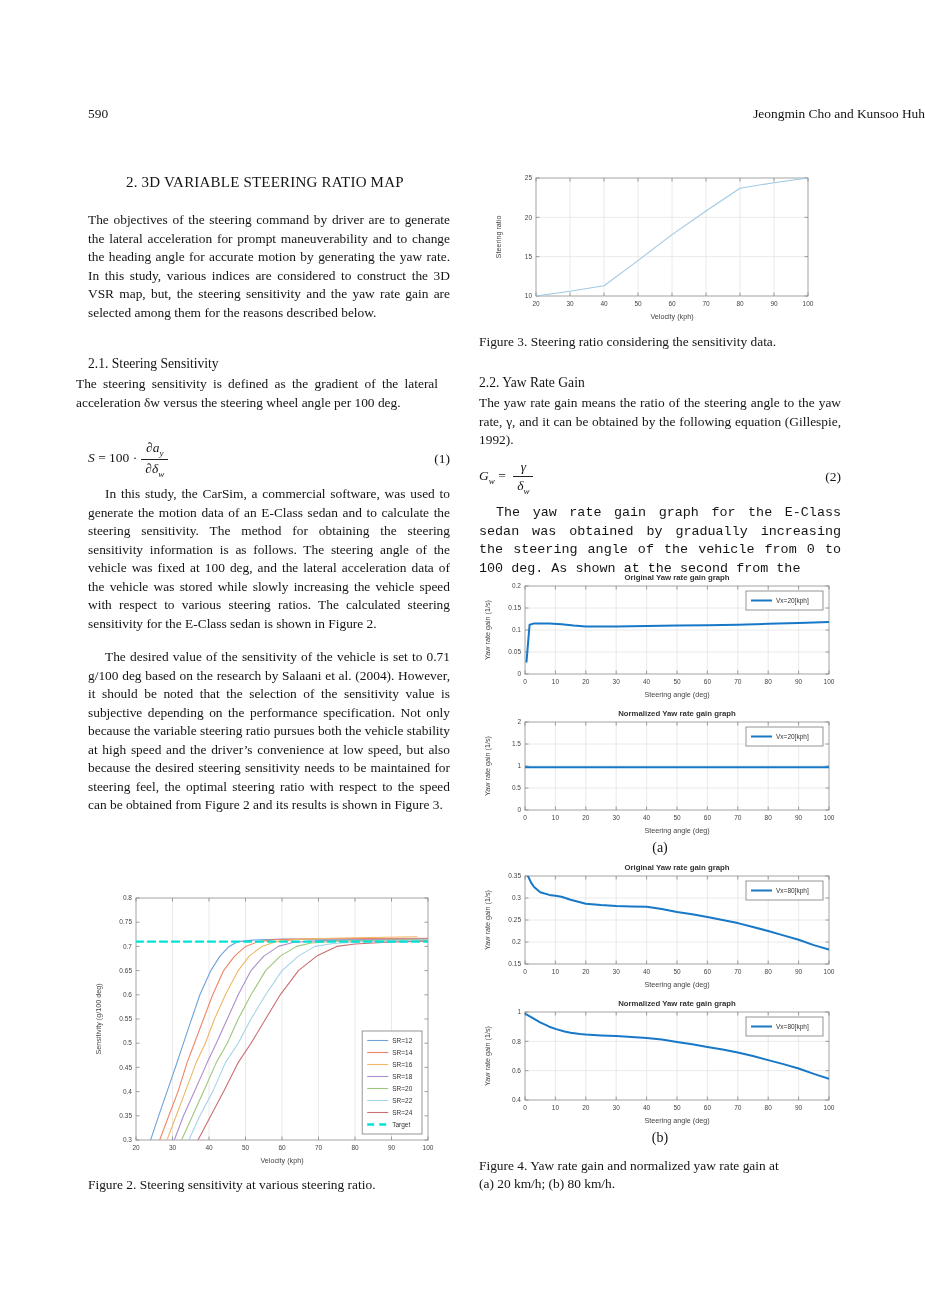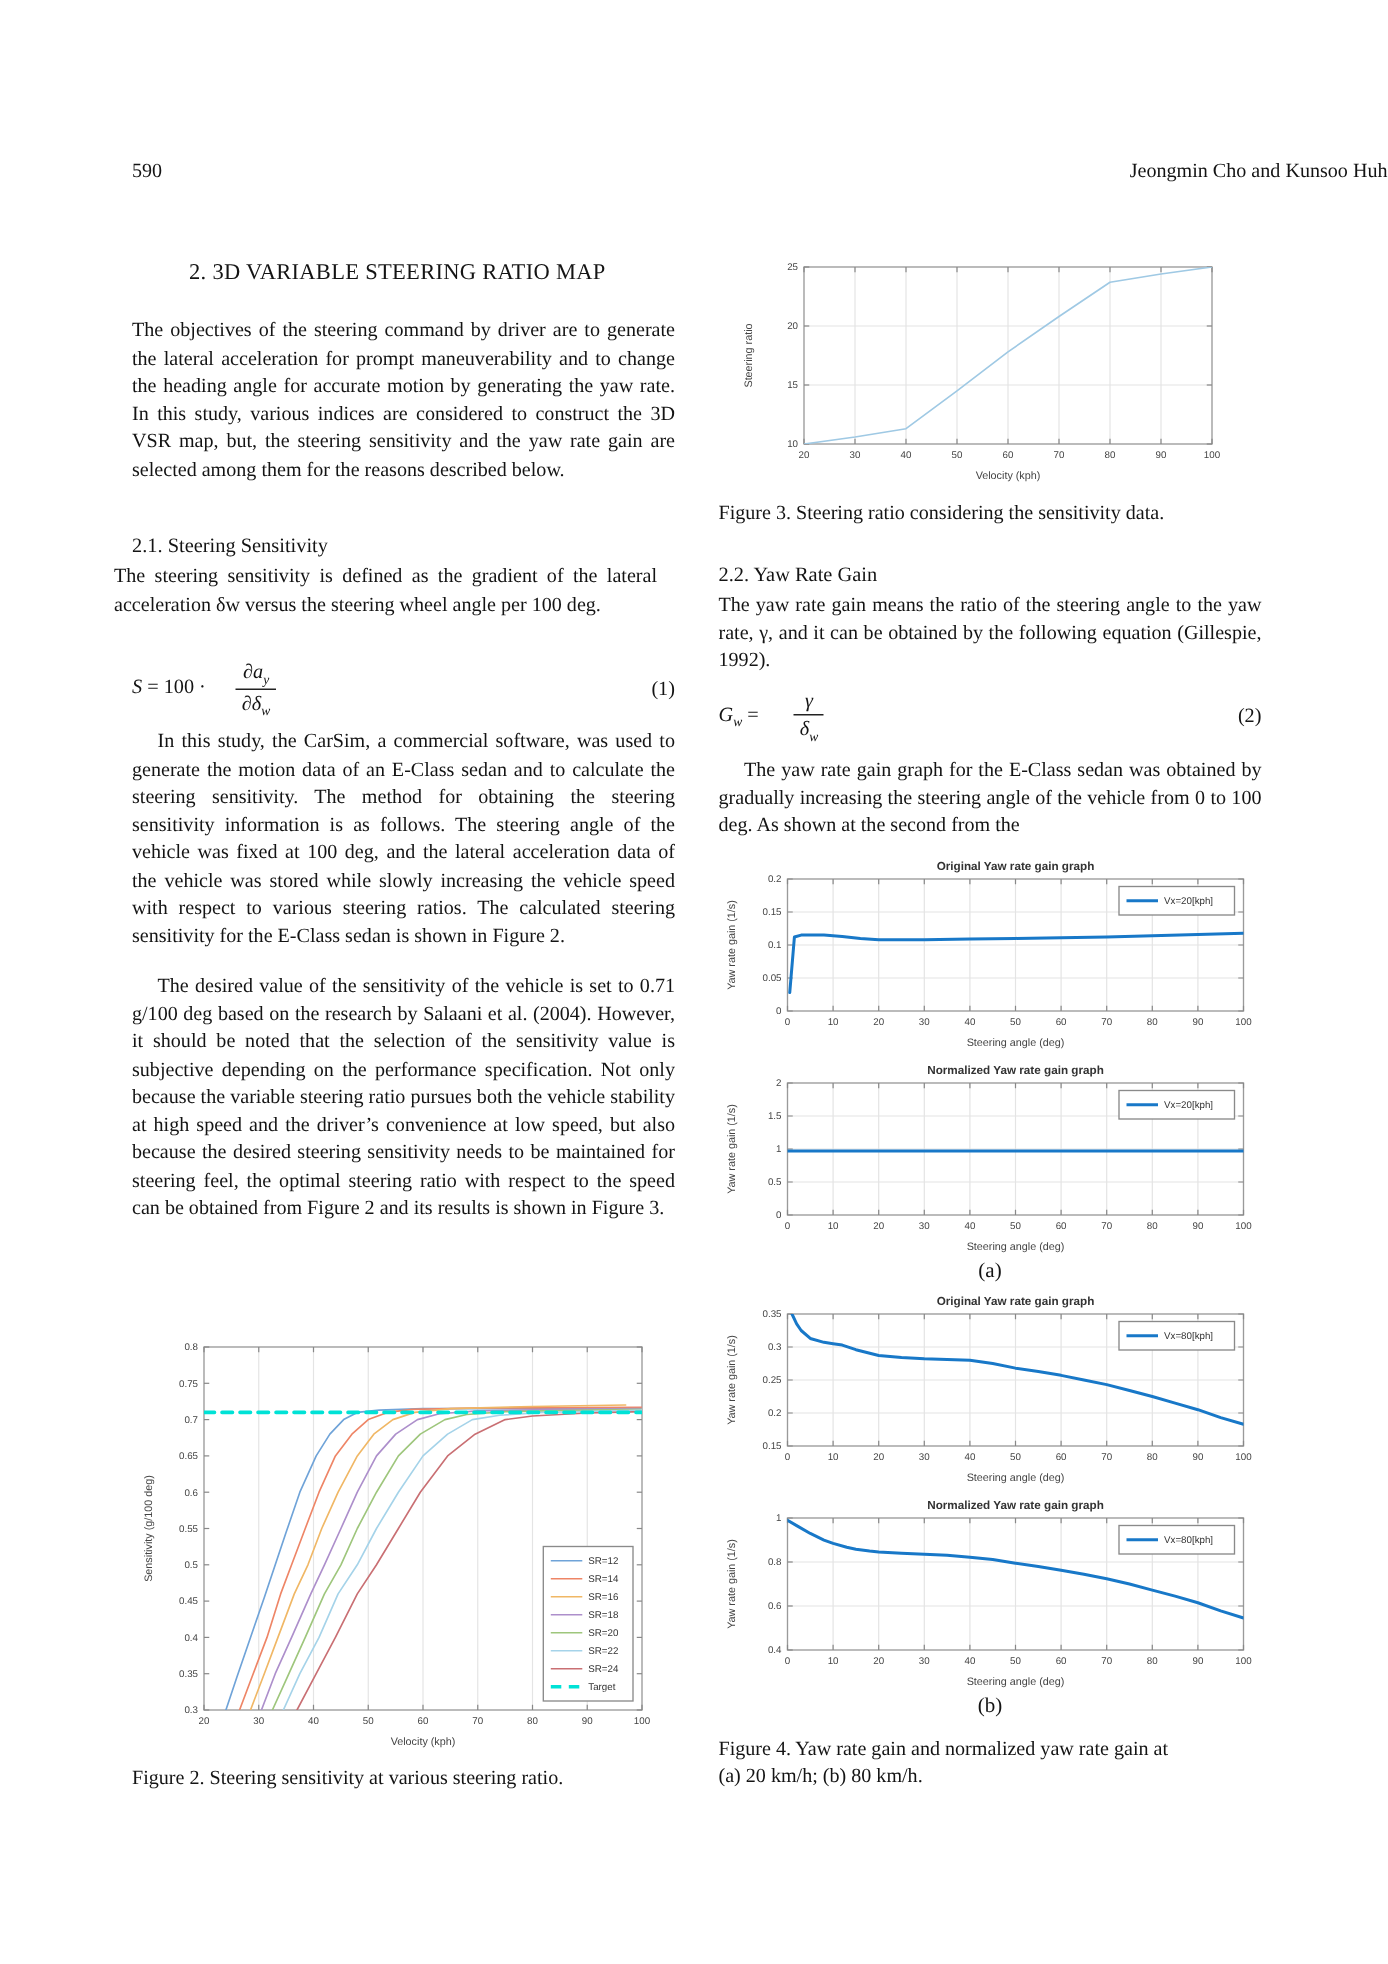--- a/index.html
+++ b/index.html
@@ -8,21 +8,21 @@
   .para{font-size:13.4px;line-height:18.5px;text-align:justify;margin:0;}
   .indent{text-indent:17px;}
   .head1{font-size:15px;letter-spacing:.2px;margin-left:38px;}
   .head2{font-size:13.6px;}
   .runhead{font-size:13.4px;}
   .caption{font-size:13.4px;line-height:18px;}
   .sublabel{font-size:14px;text-align:center;width:362px;}
   
   .eq{display:flex;justify-content:space-between;align-items:center;font-size:13.5px;}
   .eq i{font-family:"Liberation Serif",serif;}
-  .frac{display:inline-block;vertical-align:middle;text-align:center;margin-left:20px;}
+  .frac{display:inline-block;vertical-align:middle;text-align:center;margin-left:4px;}
   .frac .num{display:block;border-bottom:1px solid #222;padding:0 4px 1px;}
   .frac .den{display:block;padding:1px 4px 0;}
   sub{font-size:9px;}
   .chart{position:absolute;}
   .chart svg{display:block;}
 </style>
 </head>
 <body>
 
 <div class="abs runhead" style="top:106px;left:88px;">590</div>
@@ -216,21 +216,21 @@
 
 <div class="abs head2" style="top:375px;left:479px;width:362px;">2.2. Yaw Rate Gain</div>
 
 <p class="abs para" style="top:394px;left:479px;width:362px;">The yaw rate gain means the ratio of the steering angle to the yaw rate, γ, and it can be obtained by the following equation (Gillespie, 1992).</p>
 
 <div class="abs eq" style="top:455px;left:479px;width:362px;height:44px;">
   <span><i>G</i><sub><i>w</i></sub><span> = </span><span class="frac"><span class="num"><i>γ</i></span><span class="den"><i>δ</i><sub><i>w</i></sub></span></span></span>
   <span>(2)</span>
 </div>
 
-<p class="abs para indent" style="top:504px;left:479px;width:362px;">The yaw rate gain graph for the E-Class sedan was obtained by gradually increasing the steering angle of the vehicle from 0 to 100 deg. As shown at the second from the</p>
+<p class="abs para indent" style="top:504px;left:479px;width:362px;font-family:Liberation Mono, monospace;">The yaw rate gain graph for the E-Class sedan was obtained by gradually increasing the steering angle of the vehicle from 0 to 100 deg. As shown at the second from the</p>
 
 <div class="chart" style="top:570px;left:479px;width:362px;height:134px;">
     <svg width="362" height="134" viewBox="0 0 362 134" font-family="&quot;Liberation Sans&quot;, sans-serif">
       <line x1="76.4" y1="16" x2="76.4" y2="104" stroke="#e4e4e4" stroke-width="0.8"></line>
       <line x1="106.80000000000001" y1="16" x2="106.80000000000001" y2="104" stroke="#e4e4e4" stroke-width="0.8"></line>
       <line x1="137.2" y1="16" x2="137.2" y2="104" stroke="#e4e4e4" stroke-width="0.8"></line>
       <line x1="167.60000000000002" y1="16" x2="167.60000000000002" y2="104" stroke="#e4e4e4" stroke-width="0.8"></line>
       <line x1="198" y1="16" x2="198" y2="104" stroke="#e4e4e4" stroke-width="0.8"></line>
       <line x1="228.4" y1="16" x2="228.4" y2="104" stroke="#e4e4e4" stroke-width="0.8"></line>
       <line x1="258.79999999999995" y1="16" x2="258.79999999999995" y2="104" stroke="#e4e4e4" stroke-width="0.8"></line>

